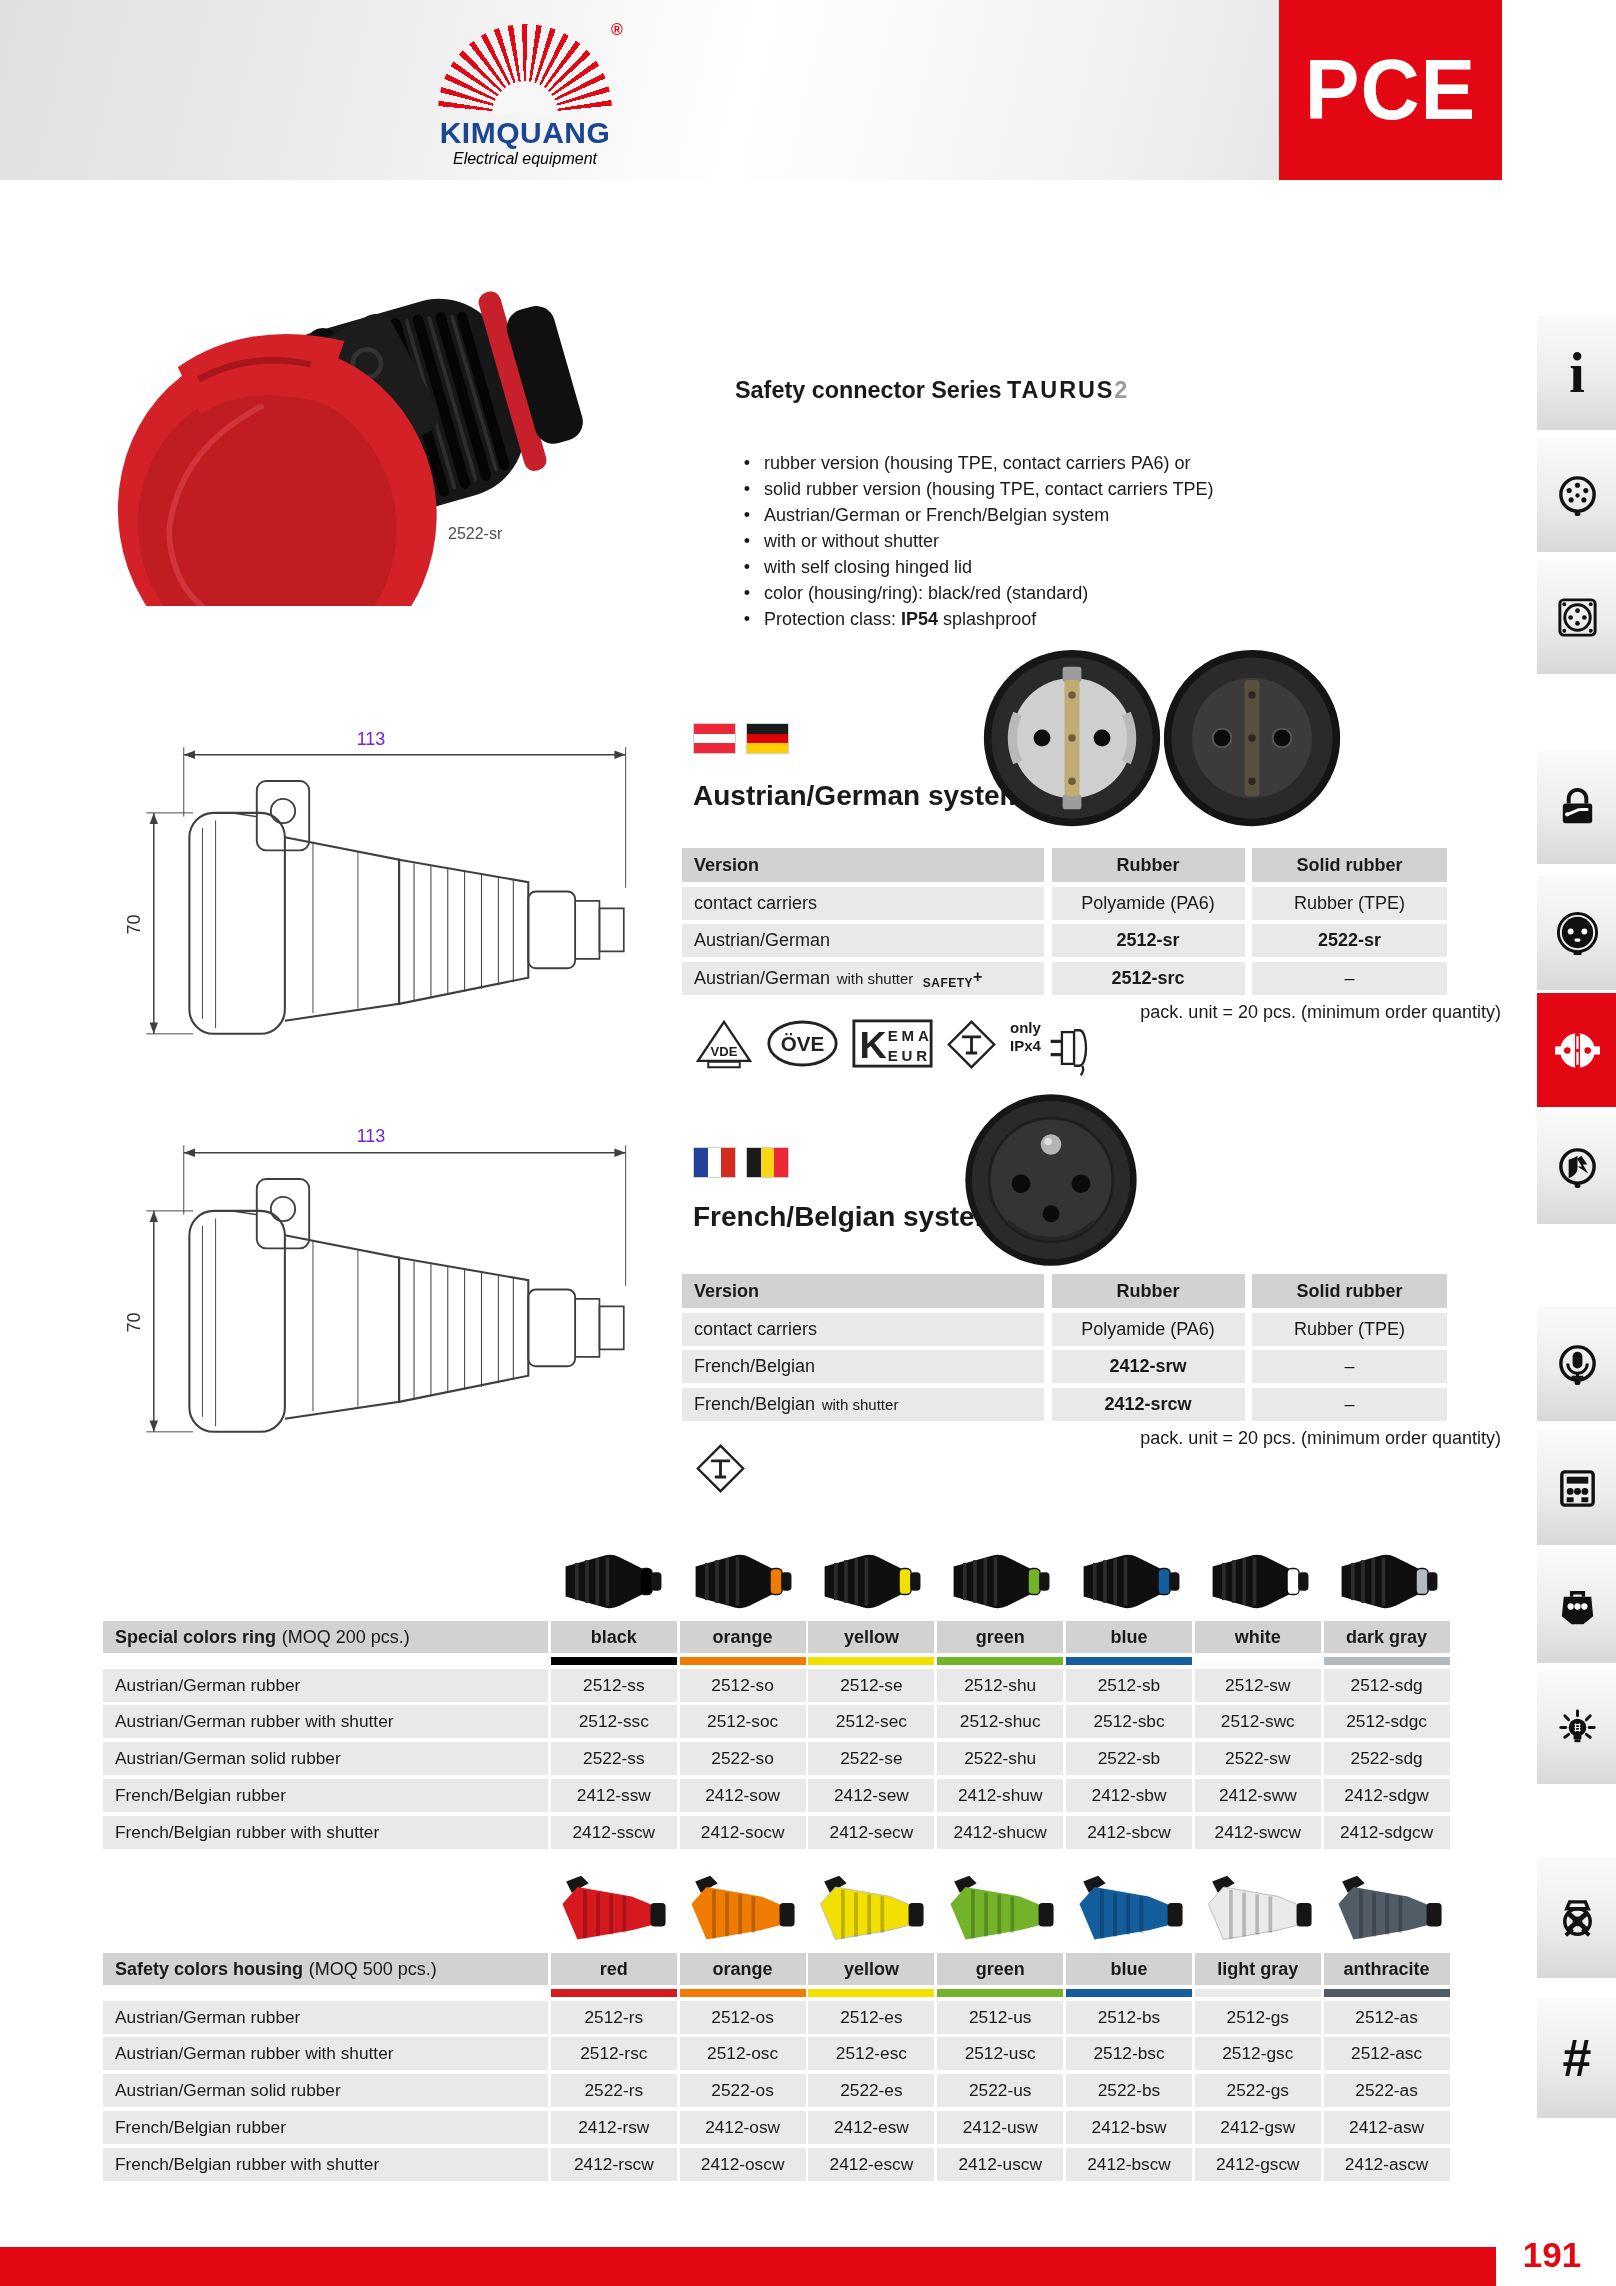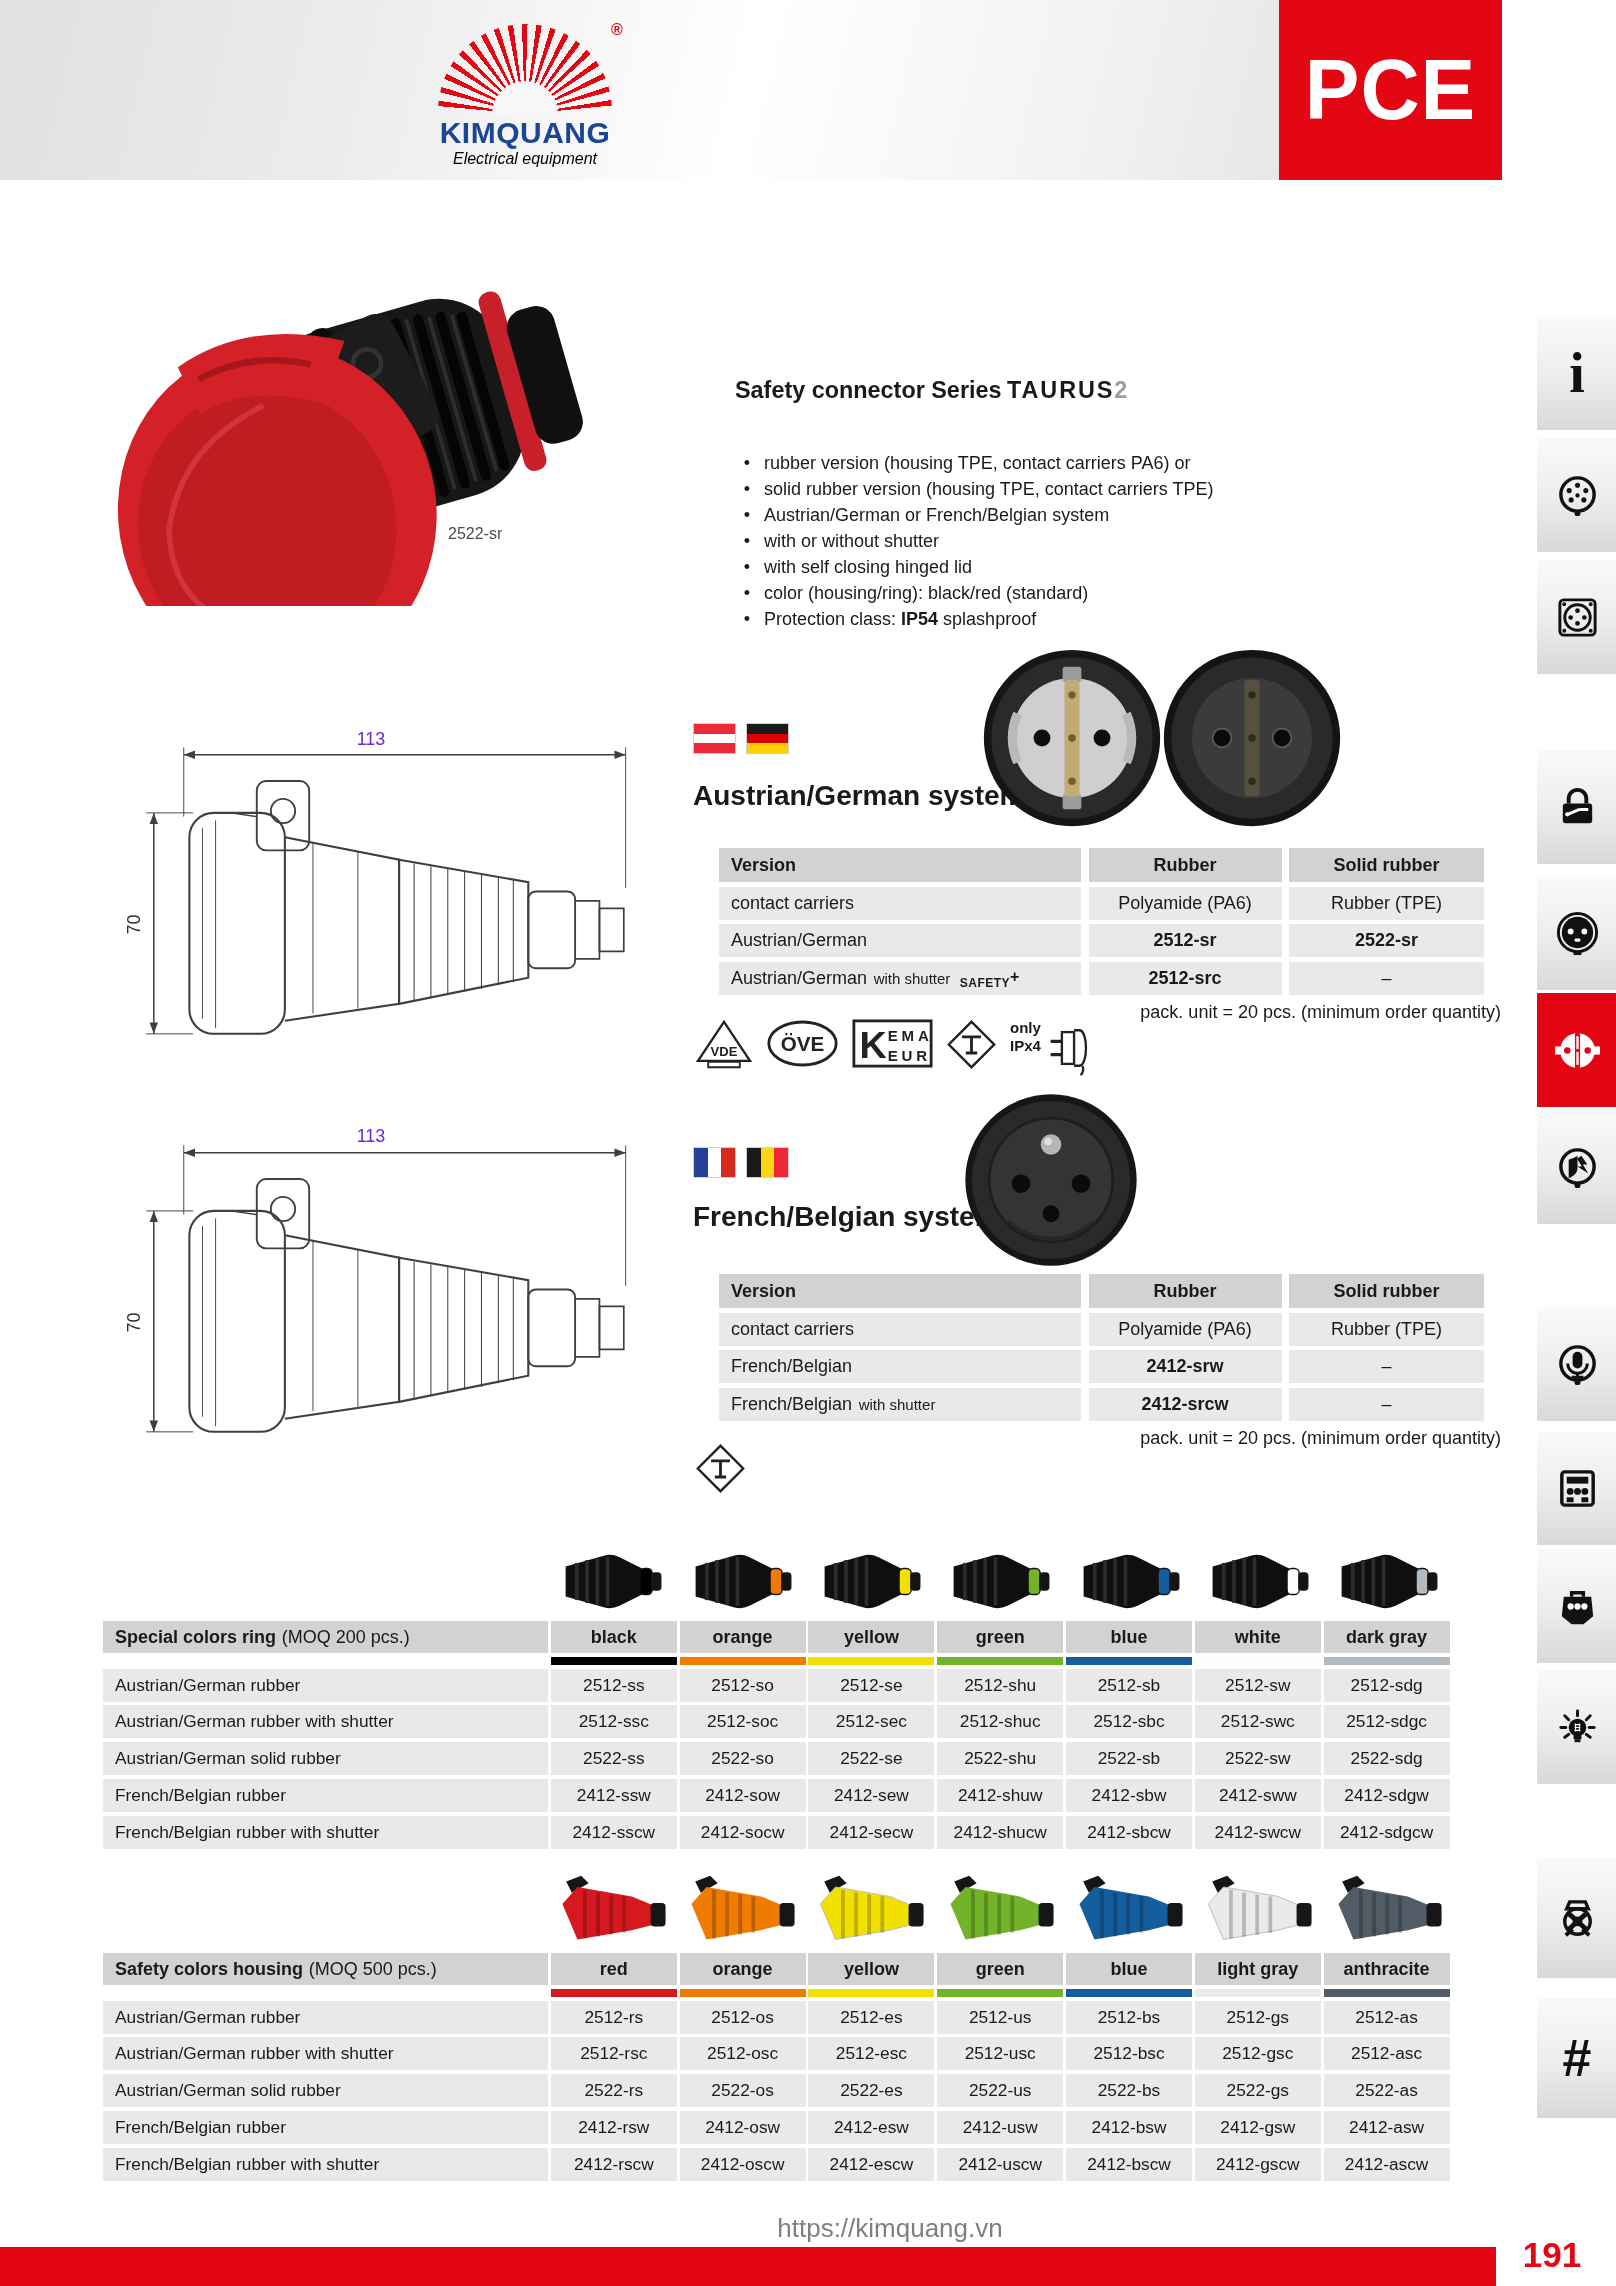--- a/index.html
+++ b/index.html
@@ -37,21 +37,21 @@
   
   .syshead{position:absolute;margin:0;font-size:28px;font-weight:bold;}
   .flags{position:absolute;display:flex;gap:10.3px;}
   .flag{width:43px;height:31px;border:0.9px solid #cfcfcf;box-sizing:border-box;}
   .austria-flag{background:linear-gradient(180deg,#ed2939 33.3%,#fff 33.3% 66.6%,#ed2939 66.6%);}
   .germany-flag{background:linear-gradient(180deg,#1a1a1a 33.3%,#dd0000 33.3% 66.6%,#ffce00 66.6%);}
   .france-flag{background:linear-gradient(90deg,#24419a 33.3%,#fff 33.3% 66.6%,#d52b1e 66.6%);}
   .belgium-flag{background:linear-gradient(90deg,#1a1a1a 33.3%,#f9d616 33.3% 66.6%,#ed2939 66.6%);}
 
   
-  .spec{position:absolute;left:719px;width:765px;display:grid;
+  .spec{position:absolute;left:682px;width:765px;display:grid;
     grid-template-columns:362px 193px 195px;gap:4.7px 7.5px;font-size:18px;}
   .sc{background:#e9e9e9;height:33px;display:flex;align-items:center;}
   .sc.head{background:#d2d2d2;height:34px;font-weight:bold;}
   .sc.lab{padding-left:12px;}
   .sc.val{justify-content:center;}
   .sc .sub{font-size:15px;margin-left:6.6px;}
   .code{font-weight:bold;}
   .safety{font-size:12px;font-weight:bold;margin-left:9.4px;letter-spacing:0.5px;}
   .safety .plus{font-size:16px;vertical-align:super;}
   .packnote{position:absolute;left:693px;width:808px;text-align:right;font-size:18px;}
@@ -322,21 +322,20 @@
   <div class="packnote" style="top:1428px">pack. unit = 20 pcs. (minimum order quantity)</div>
 
   <div class="certs" style="left:695px;top:1443px">
     <svg width="51" height="51" viewBox="0 0 54 54">
       <rect x="10" y="10" width="34" height="34" fill="none" stroke="#222" stroke-width="2.5" transform="rotate(45 27 27)"></rect>
       <path d="M17 19 h20 M27 19 v17 M21 36 h12" stroke="#222" stroke-width="3" fill="none"></path>
     </svg>
   </div>
 
   <div class="footbar"></div>
-  <span class="urltxt">https://kimquang.vn</span>
   <span class="pagenum">191</span>
 
 <div class="colors" style="top: 1621px;">
       <div class="ch lab">
         <span>Special colors ring</span>
         <span class="moq">(MOQ 200 pcs.)</span>
       </div>
       <div class="ch">black</div>
       <div class="ch">orange</div>
       <div class="ch">yellow</div>

